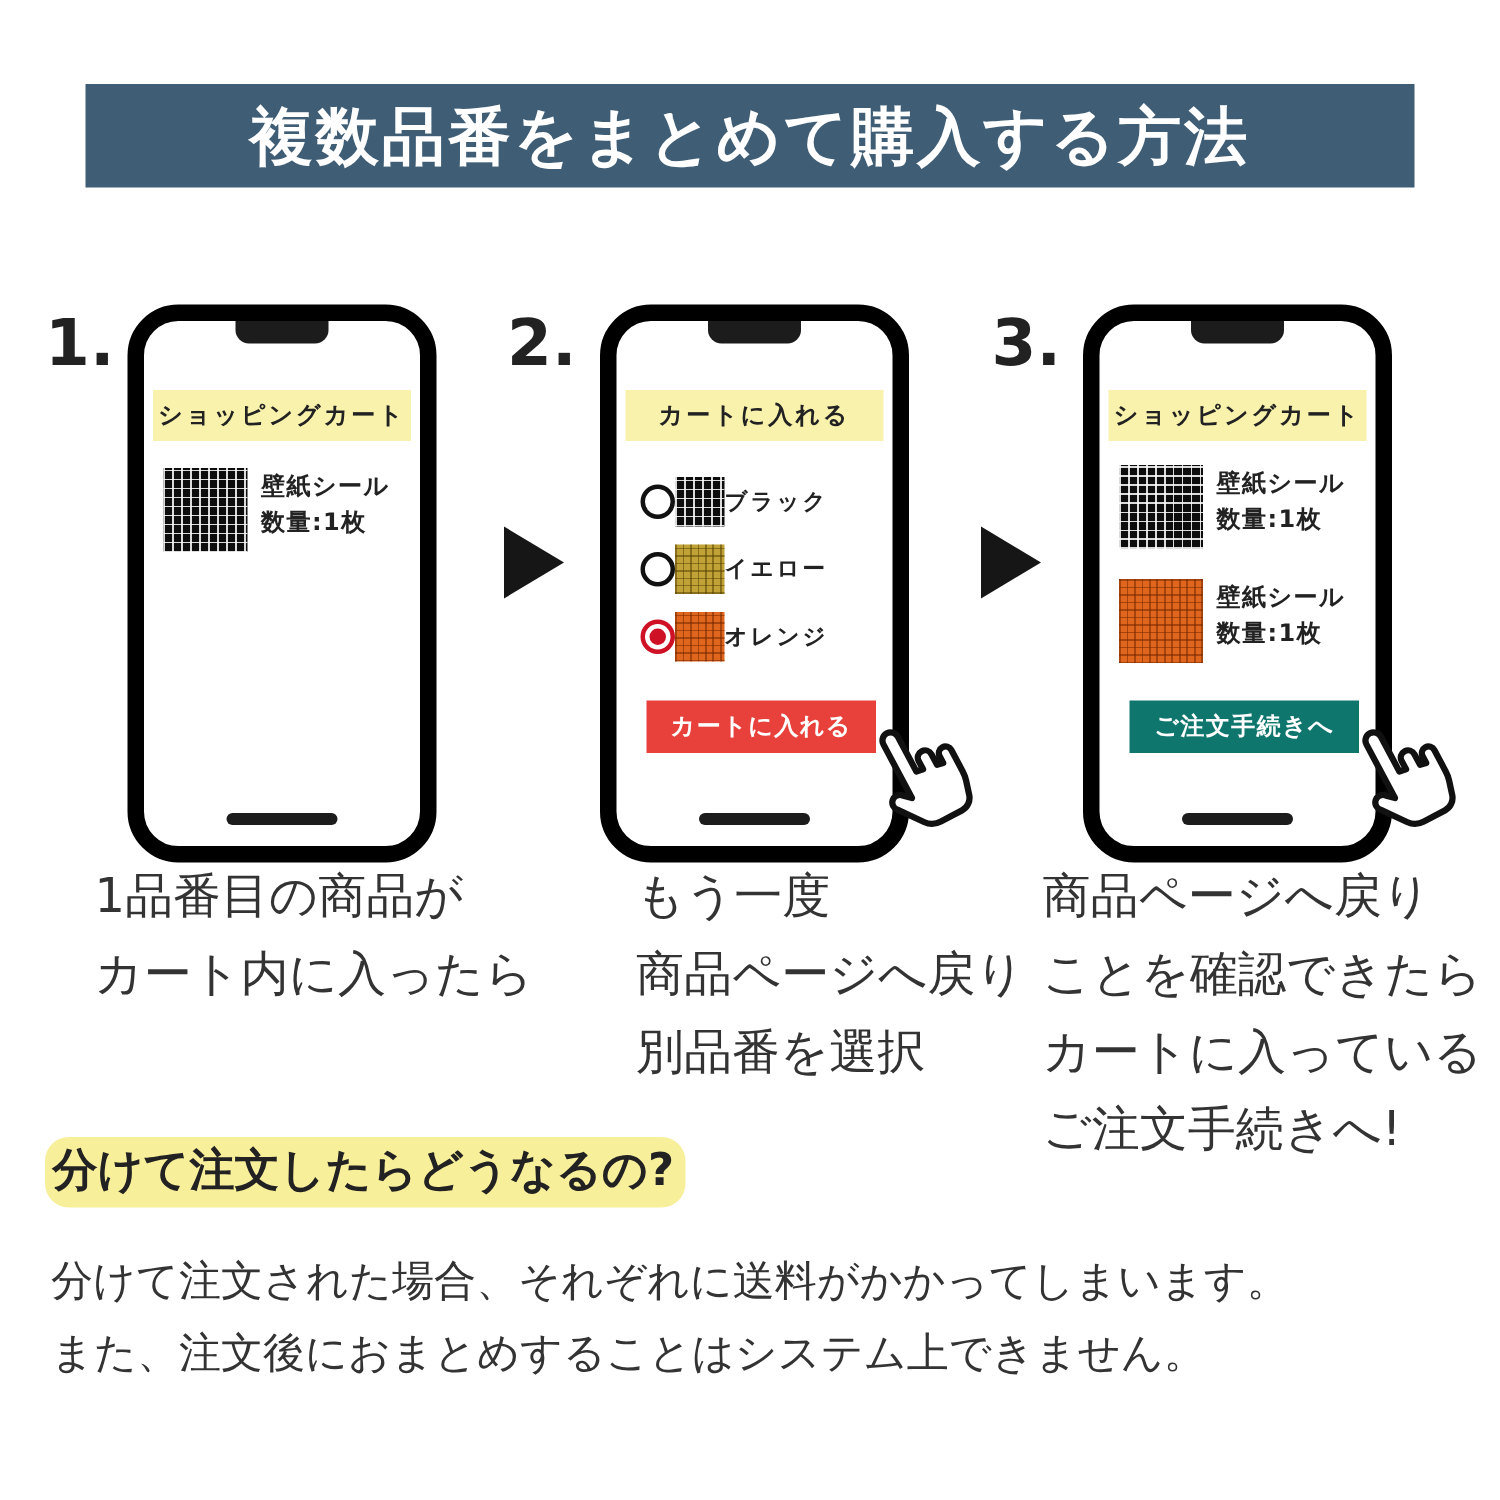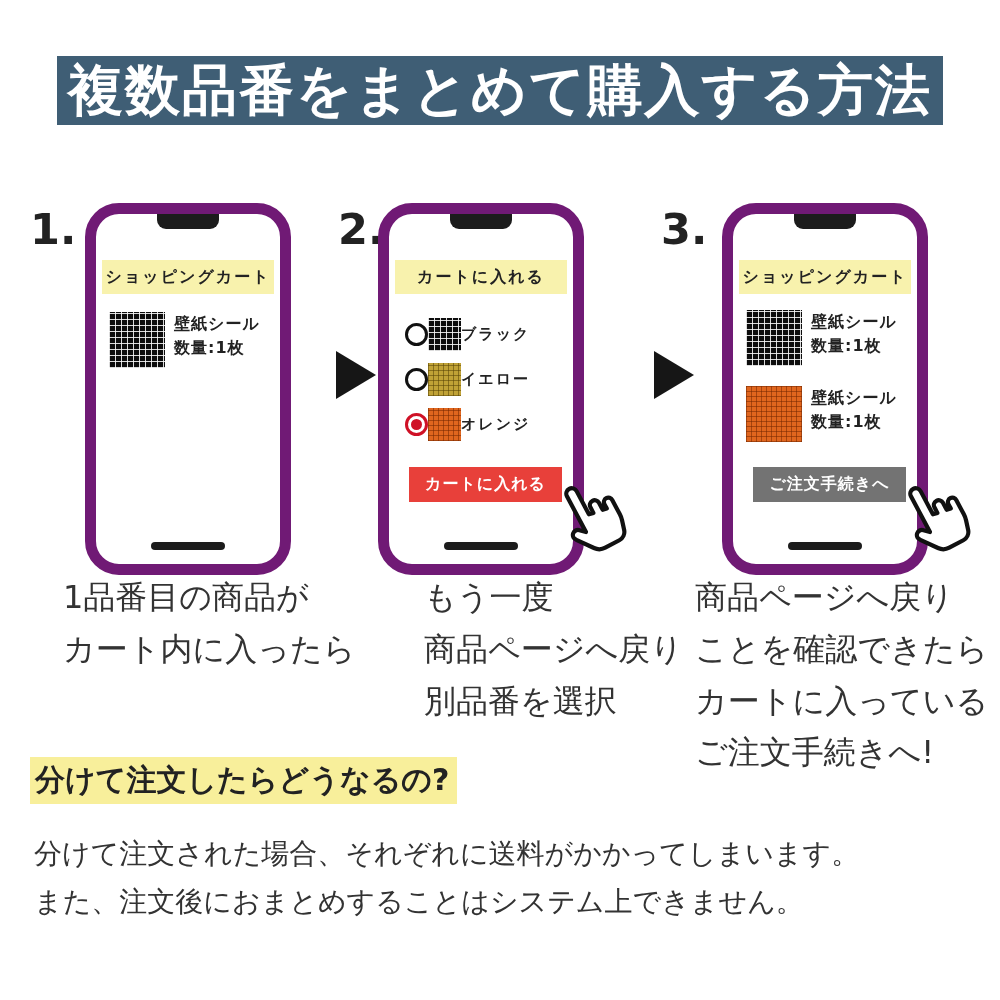--- a/index.html
+++ b/index.html
@@ -2,30 +2,30 @@
 <html><head>
 <meta charset="utf-8">
 <style>
   * { box-sizing: border-box; }
   body { margin: 0; background: #fff; font-family: "DejaVu Sans", sans-serif; color: #2e2e2e; }
   .canvas { position: relative; width: 1000px; height: 1000px; background: #fff; overflow: hidden; }
 
   
   .banner { position: absolute; left: 57px; top: 56px; width: 886px; height: 69px;
             background: #3f5e75; display: flex; align-items: center; justify-content: center; }
-  .banner h1 { margin: 0; color: #fff; font-size: 55px; font-weight: bold; letter-spacing: 2px; }
+  .banner h1 { margin: 0; color: #fff; font-size: 42px; font-weight: bold; letter-spacing: 2px; }
 
   
   .step-number { position: absolute; top: 204px; font-size: 43px; font-weight: bold; color: #222; }
   .n1 { left: 30px; } .n2 { left: 338px; } .n3 { left: 661px; }
 
   
   .phone { position: absolute; top: 203px; width: 206px; height: 372px; background: #fff;
-           border: 11px solid #701a75; border-radius: 34px; }
-  .p1 { left: 85px; } .p2 { left: 378px; } .p3 { left: 722px; }
+           border: 11px solid #000000; border-radius: 34px; }
+  .p1 { left: 85px; } .p2 { left: 400px; } .p3 { left: 722px; }
   .notch { position: absolute; top: 0; left: 50%; transform: translateX(-50%);
            width: 62px; height: 15px; background: #1c1c1c; border-radius: 0 0 9px 9px; }
   .home-bar { position: absolute; bottom: 14px; left: 50%; transform: translateX(-50%);
               width: 74px; height: 8px; border-radius: 4px; background: #1c1c1c; }
   .screen-header { position: absolute; top: 46px; left: 6px; right: 6px; height: 34px;
                    background: #f8f2ad; display: flex; align-items: center; justify-content: center;
                    font-size: 16px; font-weight: bold; letter-spacing: 2px; color: #222; white-space: nowrap; }
 
   
   .swatch { flex: 0 0 auto; }
@@ -57,39 +57,39 @@
            background: #fff; position: relative; box-sizing: content-box; flex: 0 0 auto; cursor: pointer; }
   .radio.selected { border-color: #cf1126; }
   .radio.selected::after { content: ""; position: absolute; inset: 3px; background: #cf1126; border-radius: 50%; }
   .option-label { font-size: 15px; font-weight: bold; letter-spacing: 2px; color: #222; white-space: nowrap; }
 
   
   .cta { position: absolute; left: 20px; top: 253px; width: 153px; height: 35px;
          display: flex; align-items: center; justify-content: center; color: #fff;
          font-size: 16px; font-weight: bold; letter-spacing: 1px; white-space: nowrap; cursor: pointer; }
   .cta.red { background: #e8403a; }
-  .cta.orange { background: #737373; }
+  .cta.orange { background: #0f766e; }
 
   
   .hand { position: absolute; left: 161px; top: 262px; width: 84px; height: 90px; z-index: 5; }
   .hand svg { width: 100%; height: 100%; transform: rotate(-28deg); }
 
   
   .arrow { position: absolute; top: 351px; width: 0; height: 0;
            border-top: 24px solid transparent; border-bottom: 24px solid transparent;
            border-left: 40px solid #161616; }
   .a1 { left: 336px; } .a2 { left: 654px; }
 
   
   .caption { position: absolute; top: 572px; font-size: 32px; line-height: 1.62; color: #333; }
   .c1 { left: 63px; } .c2 { left: 388px; margin-left: 36px; } .c3 { left: 695px; }
 
   
   .note-heading { position: absolute; left: 30px; top: 760px; font-size: 30px; font-weight: bold; color: #222; }
-  .note-heading .hl { background: #f8ef9b; padding: 5px 8px 7px 5px; }
+  .note-heading .hl { background: #f8ef9b; padding: 5px 8px 7px 5px; border-radius: 16px; }
   .note-body { position: absolute; left: 34px; top: 830px; font-size: 28px; line-height: 1.72; color: #333; }
 </style>
 </head>
 <body>
 
 <div class="canvas">
 
   <header class="banner">
     <h1>複数品番をまとめて購入する方法</h1>
   </header>

